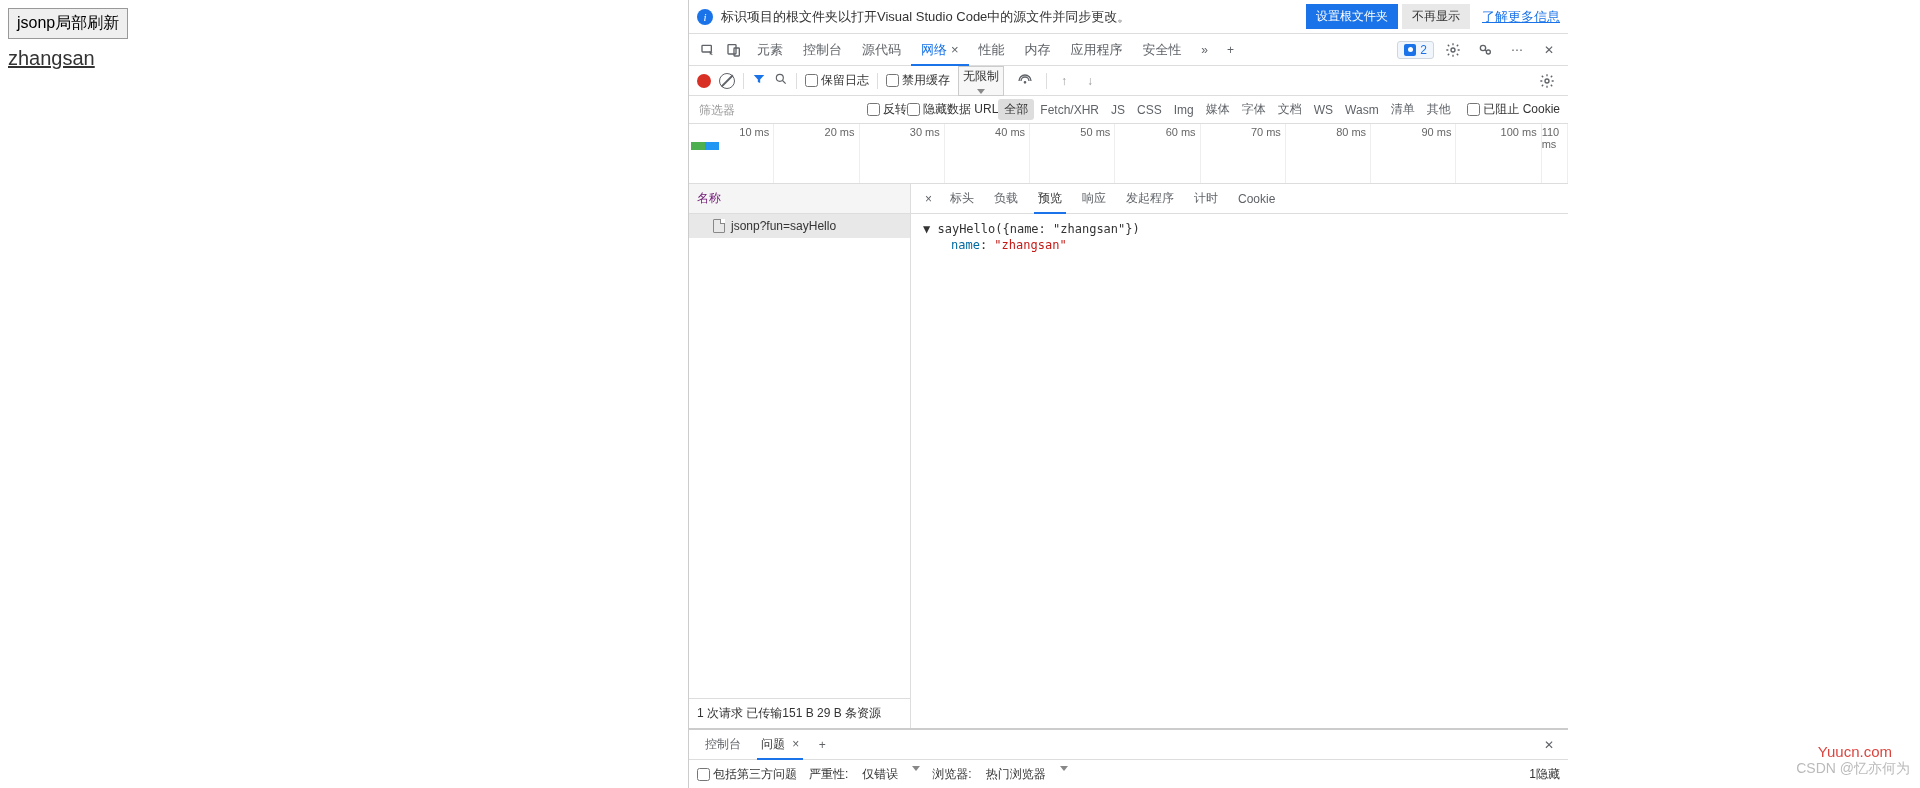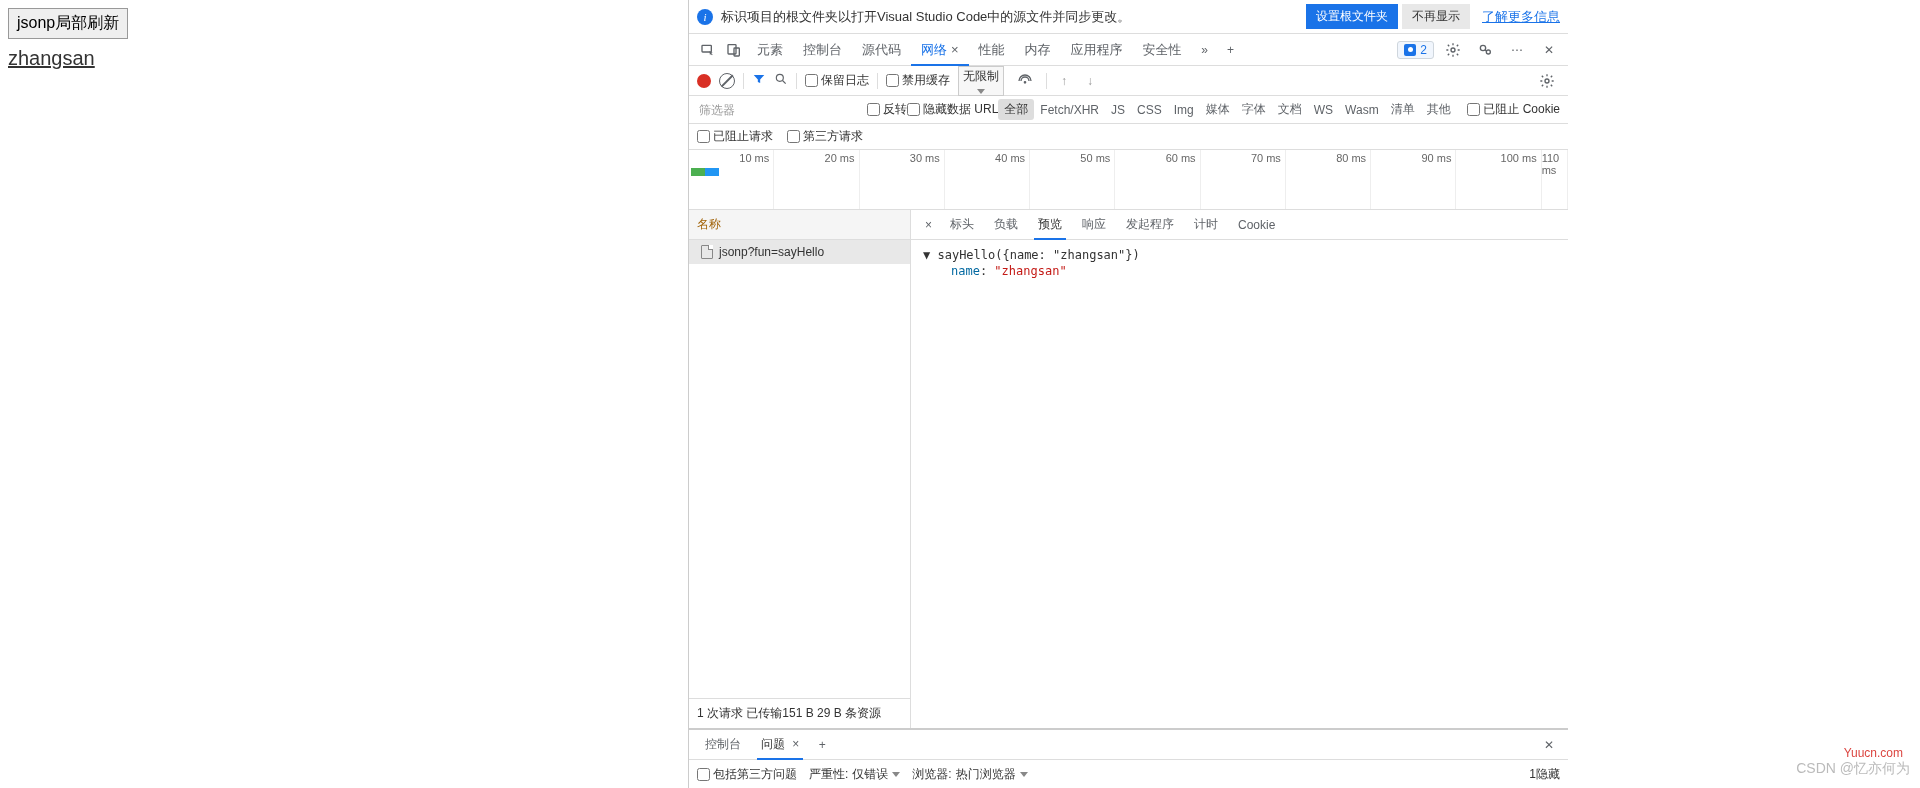--- a/index.html
+++ b/index.html
@@ -52,22 +52,22 @@
 
 .timeline { height: 60px; border-bottom: 1px solid #ddd; display: flex; position: relative; background: #fff; }
 .tl-col { flex: 1; border-right: 1px solid #eee; position: relative; }
 .tl-label { position: absolute; top: 2px; right: 4px; font-size: 11px; color: #666; }
 .tl-bar { position: absolute; left: 2px; top: 18px; height: 8px; display: flex; }
 .tl-bar .seg1 { width: 14px; height: 100%; background: #4CAF50; }
 .tl-bar .seg2 { width: 14px; height: 100%; background: #2196F3; }
 
 .net-body { flex: 1; display: flex; overflow: hidden; }
 .req-list { width: 222px; border-right: 1px solid #ddd; display: flex; flex-direction: column; }
-.req-header { padding: 6px 8px; border-bottom: 1px solid #ddd; background: #f5f5f5; font-size: 12px; color: #a16207; }
-.req-item { padding: 5px 12px; display: flex; align-items: center; gap: 6px; cursor: pointer; background: #e8e8e8; font-size: 12px; }
+.req-header { padding: 6px 8px; border-bottom: 1px solid #ddd; background: #f5f5f5; font-size: 12px; color: #701a75; }
+.req-item { padding: 5px 24px; display: flex; align-items: center; gap: 6px; cursor: pointer; background: #e8e8e8; font-size: 12px; }
 .file-icon { width: 12px; height: 14px; border: 1px solid #888; border-radius: 1px; position: relative; flex-shrink: 0; }
 .file-icon::before { content: ""; position: absolute; right: -1px; top: -1px; width: 4px; height: 4px; background: #fff; border-left: 1px solid #888; border-bottom: 1px solid #888; }
 .req-spacer { flex: 1; }
 .req-footer { padding: 6px 8px; border-top: 1px solid #ddd; font-size: 12px; color: #333; white-space: nowrap; }
 
 .detail { flex: 1; display: flex; flex-direction: column; }
 .detail-tabs { display: flex; align-items: center; border-bottom: 1px solid #ddd; padding: 0 6px; height: 30px; }
 .detail-tabs .close-x { padding: 0 8px; cursor: pointer; color: #5f6368; }
 .dtab { padding: 6px 10px; cursor: pointer; color: #5f6368; font-size: 12px; position: relative; }
 .dtab.active { color: #333; }
@@ -75,24 +75,24 @@
 .preview { padding: 8px 12px; font-family: Consolas, monospace; font-size: 12px; }
 .expander { color: #333; cursor: pointer; }
 .pv-line2 { padding-left: 28px; margin-top: 2px; }
 .key { color: #0369a1; }
 .str { color: #C41A16; }
 
 .drawer { border-top: 2px solid #ccc; background: #fff; }
 .drawer-tabs { display: flex; align-items: center; border-bottom: 1px solid #ddd; padding: 0 6px; height: 30px; }
 .drawer-close { margin-left: auto; padding: 0 8px; cursor: pointer; color: #5f6368; }
 .drawer-tools { display: flex; align-items: center; padding: 4px 8px; gap: 12px; height: 28px; font-size: 12px; color: #333; }
-.sev-box { display: flex; align-items: center; gap: 4px; }
+.sev-box { display: flex; gap: 14px; }
 .hidden-txt { margin-left: auto; }
 
-.watermark1 { position: absolute; right: 17px; bottom: 28px; color: #d7302a; font-size: 12px; opacity: 0.9; }
+.watermark1 { position: absolute; right: 28px; bottom: 28px; color: #d7302a; font-size: 15px; opacity: 0.9; }
 .watermark2 { position: absolute; right: 10px; bottom: 10px; color: #bbb; font-size: 14px; }
 </style>
 </head>
 <body>
 
 <div class="page-left">
   <button class="page-btn">jsonp局部刷新</button>
   <div class="page-text">zhangsan</div>
 </div>
 
@@ -221,30 +221,20 @@
     <span class="type-chip">WS</span>
     <span class="type-chip">Wasm</span>
     <span class="type-chip">清单</span>
     <span class="type-chip">其他</span>
     <label class="chk" style="margin-left:auto">
         <input type="checkbox" style="">
         <span>已阻止 Cookie</span>
       </label>
   </div>
 
-  <div class="filter-row2">
-    <label class="chk">
-        <input type="checkbox" style="">
-        <span>已阻止请求</span>
-      </label>
-    <label class="chk">
-        <input type="checkbox" style="">
-        <span>第三方请求</span>
-      </label>
-  </div>
 
   <div class="timeline">
     <div class="tl-bar">
         <div class="seg1"></div>
         <div class="seg2"></div>
       </div>
     <div class="tl-col">
         <div class="tl-label">10 ms</div>
       </div>
     <div class="tl-col">

